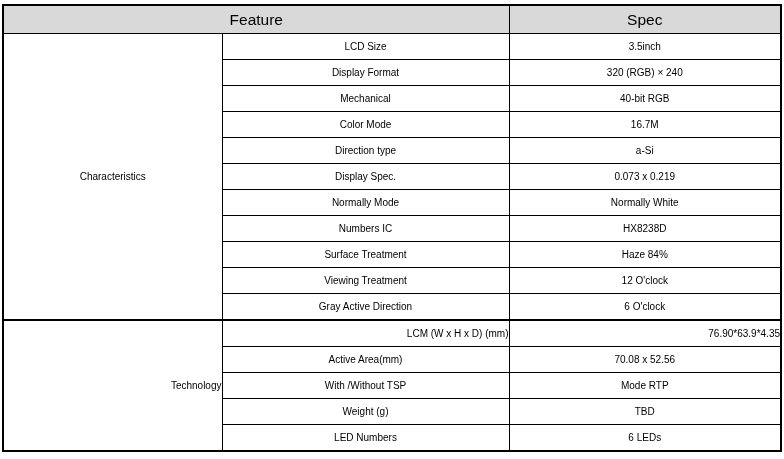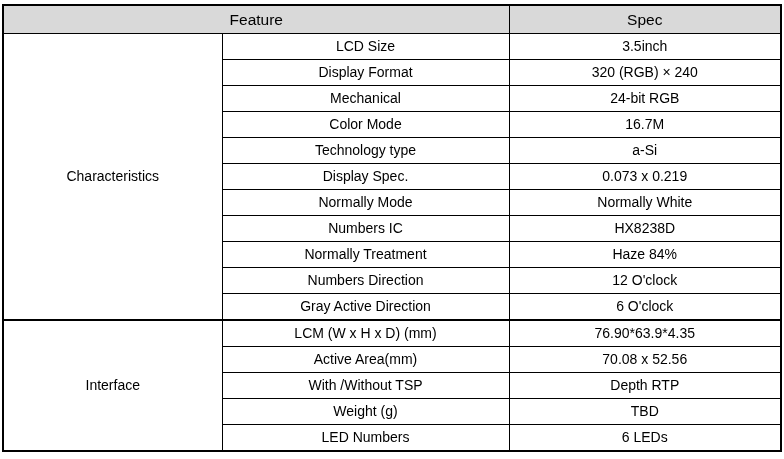--- a/index.html
+++ b/index.html
@@ -25,21 +25,21 @@
   .spec-table col.c2 { width: 287px; }
   .spec-table col.c3 { width: 272px; }
 
   .spec-table th,
   .spec-table td {
     border: 1px solid #000000;
     padding: 0;
     text-align: center;
     vertical-align: middle;
     font-weight: normal;
-    font-size: 14px;
+    font-size: 10px;
     height: 25px;
     line-height: 25px;
     white-space: nowrap;
     overflow: hidden;
   }
   .spec-table thead th {
     background: #d9d9d9;
     height: 27px;
     line-height: 27px;
     font-size: 15.5px;
@@ -63,20 +63,21 @@
   }
   .small-label {
     font-size: 14px;
   }
   
   .spec-table {
     border: 2px solid #000000;
   }
   .sep-top td, .sep-top th {
     border-top: 2px solid #000000;
+    text-align: right;
   }
 </style>
 </head>
 <body>
 
 <table class="spec-table">
   <colgroup>
     <col class="c1">
     <col class="c2">
     <col class="c3">
@@ -92,66 +93,66 @@
         <td class="group-cell" rowspan="11">Characteristics</td>
         <td class="label-cell">LCD Size</td>
         <td class="value-cell">3.5inch</td>
       </tr>
       <tr>
         <td class="label-cell">Display Format</td>
         <td class="value-cell">320 (RGB) × 240</td>
       </tr>
       <tr>
         <td class="label-cell">Mechanical</td>
-        <td class="value-cell">24-bit RGB</td>
+        <td class="value-cell">40-bit RGB</td>
       </tr>
       <tr>
         <td class="label-cell">Color Mode</td>
         <td class="value-cell">16.7M</td>
       </tr>
       <tr>
-        <td class="label-cell">Technology type</td>
+        <td class="label-cell">Direction type</td>
         <td class="value-cell">a-Si</td>
       </tr>
       <tr>
         <td class="label-cell">Display Spec.</td>
         <td class="value-cell">0.073 x 0.219</td>
       </tr>
       <tr>
         <td class="label-cell">Normally Mode</td>
         <td class="value-cell">Normally White</td>
       </tr>
       <tr>
         <td class="label-cell">Numbers IC</td>
         <td class="value-cell">HX8238D</td>
       </tr>
       <tr>
-        <td class="label-cell">Normally Treatment</td>
+        <td class="label-cell">Surface Treatment</td>
         <td class="value-cell">Haze 84%</td>
       </tr>
       <tr>
-        <td class="label-cell">Numbers Direction</td>
+        <td class="label-cell">Viewing Treatment</td>
         <td class="value-cell">12 O'clock</td>
       </tr>
       <tr>
         <td class="label-cell small-label">Gray Active Direction</td>
         <td class="value-cell">6 O'clock</td>
       </tr>
       <tr class="sep-top">
-        <td class="group-cell" rowspan="5">Interface</td>
+        <td class="group-cell" rowspan="5">Technology</td>
         <td class="label-cell">LCM (W x H x D) (mm)</td>
         <td class="value-cell">76.90*63.9*4.35</td>
       </tr>
       <tr>
         <td class="label-cell">Active Area(mm)</td>
         <td class="value-cell">70.08 x 52.56</td>
       </tr>
       <tr>
         <td class="label-cell">With /Without TSP</td>
-        <td class="value-cell">Depth RTP</td>
+        <td class="value-cell">Mode RTP</td>
       </tr>
       <tr>
         <td class="label-cell">Weight (g)</td>
         <td class="value-cell">TBD</td>
       </tr>
       <tr>
         <td class="label-cell">LED Numbers</td>
         <td class="value-cell">6 LEDs</td>
       </tr>
     </tbody>

